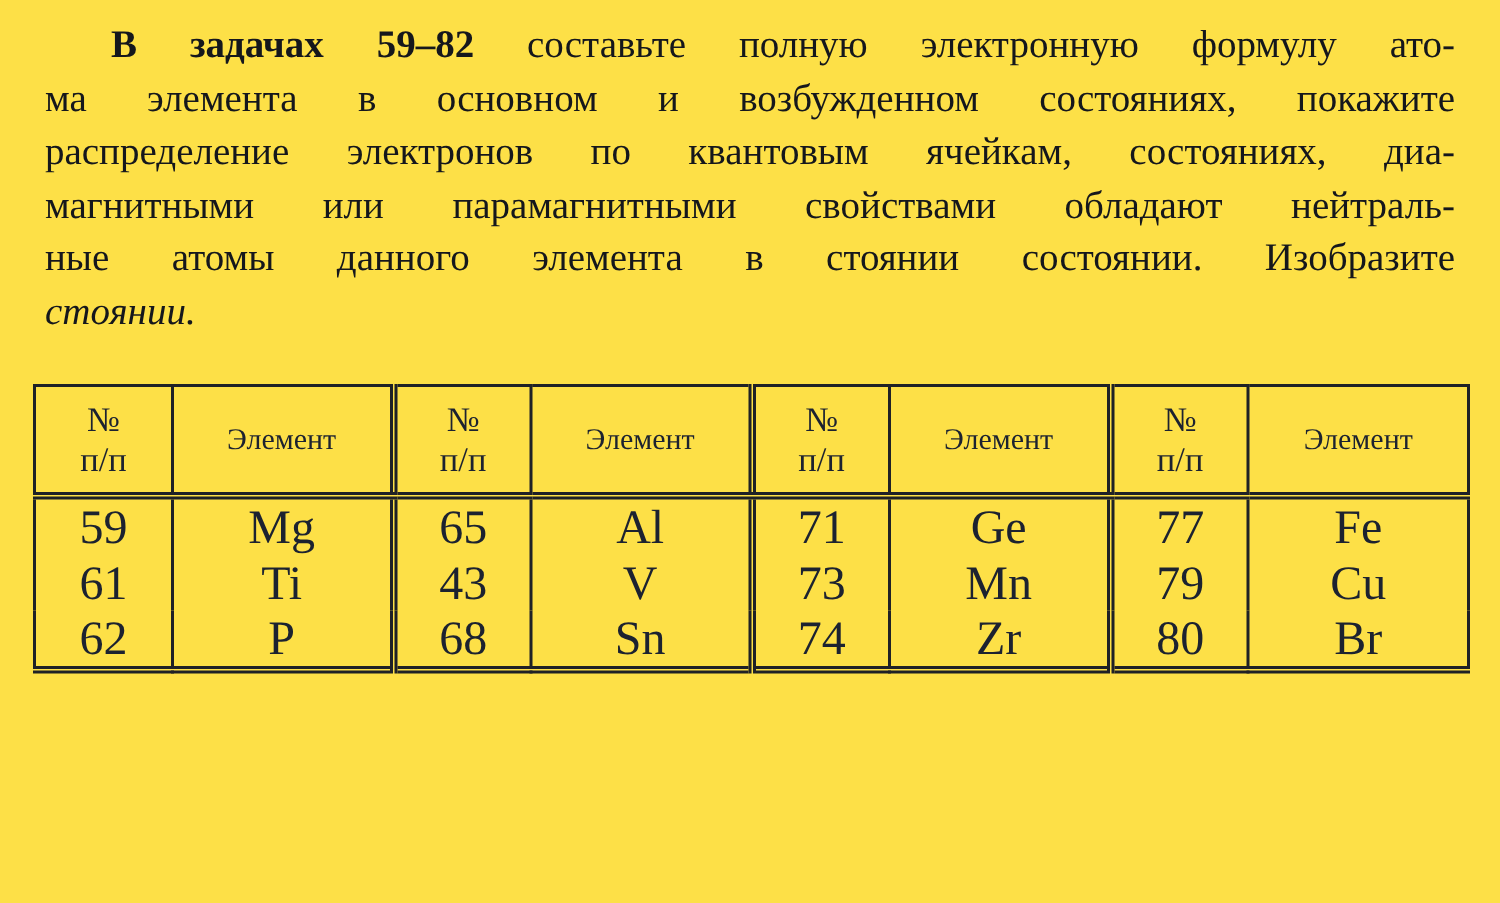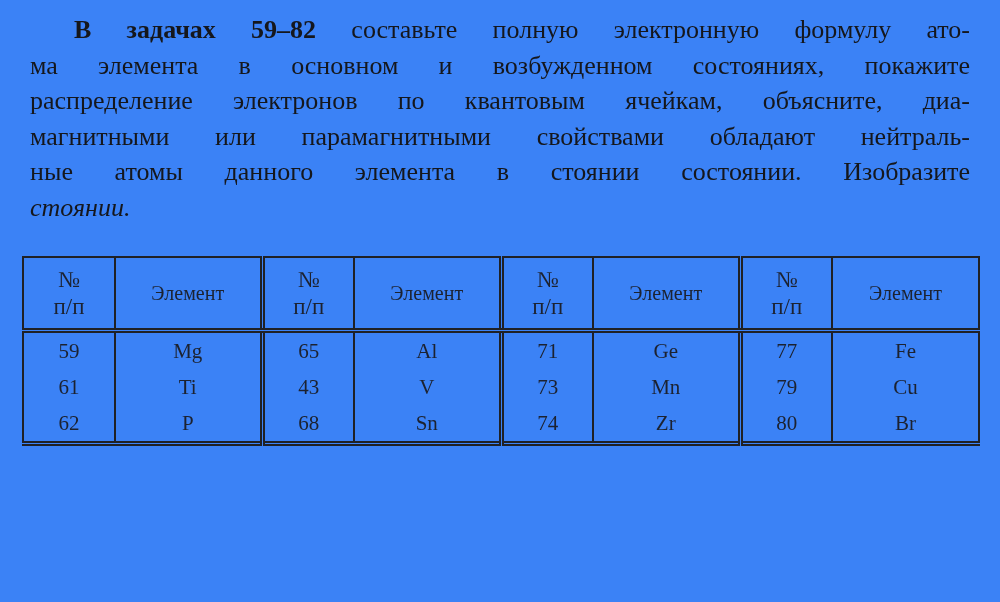--- a/index.html
+++ b/index.html
@@ -2,21 +2,21 @@
 <html lang="ru"><head>
 <meta charset="utf-8">
 <style>
   html, body { margin: 0; padding: 0; background: #ffffff; }
   .page {
     position: relative;
     width: 1000px;
     height: 602px;
     box-sizing: border-box;
     padding: 12px 30px 0 30px;
-    background: #3b82f6;
+    background: #fde047;
     font-family: "Liberation Serif", "DejaVu Serif", serif;
     color: #16181d;
     overflow: hidden;
   }
   
   .para { width: 940px; }
   .line {
     font-size: 26px;
     line-height: 35.5px;
     height: 35.5px;
@@ -49,38 +49,38 @@
     padding: 0;
   }
   table.elements td {
     border-left: 2px solid #1f2126;
     border-right: 2px solid #1f2126;
     border-top: 0;
     border-bottom: 0;
     height: 36px;
     vertical-align: middle;
     text-align: center;
-    font-size: 21px;
+    font-size: 32px;
     padding: 0;
   }
   table.elements .gs { border-left: 5px double #1f2126; }
   .numh { font-size: 23px; line-height: 27px; }
   .elh  { font-size: 20px; }
 </style>
 </head>
 <body>
 
 <div class="page">
 
   <div class="para">
     <div class="line first">
       <span class="lead-bold">В задачах 59–82</span><span> составьте полную электронную формулу ато-</span>
     </div>
     <div class="line">ма элемента в основном и возбужденном состояниях, покажите</div>
-    <div class="line">распределение электронов по квантовым ячейкам, объясните, диа-</div>
+    <div class="line">распределение электронов по квантовым ячейкам, состояниях, диа-</div>
     <div class="line">магнитными или парамагнитными свойствами обладают нейтраль-</div>
     <div class="line">ные атомы данного элемента в стоянии состоянии. Изобразите</div>
     <div class="line last">стоянии.</div>
   </div>
 
   <div class="tbl-wrap">
     <table class="elements">
       <colgroup>
         <col style="width:92px">
           <col style="width:147px">

